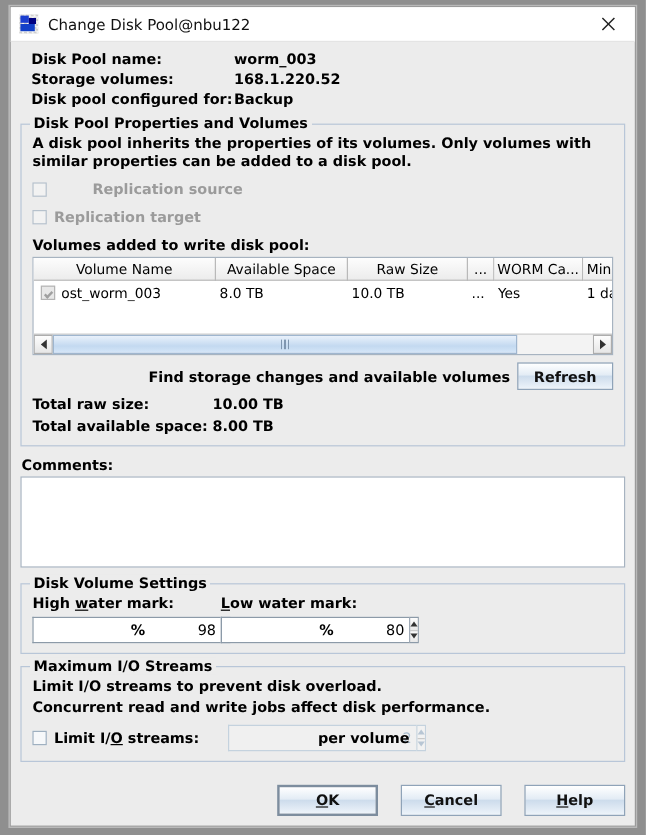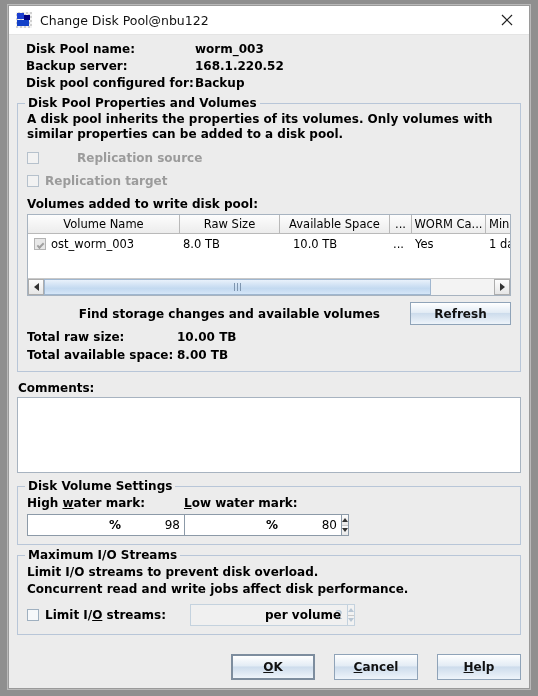--- a/index.html
+++ b/index.html
@@ -350,21 +350,21 @@
 
   <div class="content">
 
     
     <div style="height:6px"></div>
     <div class="kvrow">
       <span class="k">Disk Pool name:</span>
       <span class="v">worm_003</span>
     </div>
     <div class="kvrow">
-      <span class="k">Backup server:</span>
+      <span class="k">Storage volumes:</span>
       <span class="v">168.1.220.52</span>
     </div>
     <div class="kvrow">
       <span class="k">Disk pool configured for:</span>
       <span class="v">Backup</span>
     </div>
 
     
     <div class="group" style="margin-top:11px;">
       <div class="legend">Disk Pool Properties and Volumes</div>
@@ -380,22 +380,22 @@
         <div class="chk-line">
           <span class="chkbox disabled"></span>
           <span class="chk-label disabled">Replication target</span>
         </div>
 
         <div class="sub-label">Volumes added to write disk pool:</div>
 
         <div class="table-wrap">
           <div class="thead">
             <div class="th" style="width:152px">Volume Name</div>
+            <div class="th" style="width:110px">Available Space</div>
             <div class="th" style="width:100px">Raw Size</div>
-            <div class="th" style="width:110px">Available Space</div>
             <div class="th" style="width:22px">...</div>
             <div class="th" style="width:74px">WORM Ca...</div>
             <div class="th" style="width:60px;text-align:left;padding-left:3px;">Minimum</div>
           </div>
           <div class="tbody">
             <div class="trow">
               <div class="td" style="width:152px;padding-left:0;display:flex;align-items:center;text-align:right;">
                 <span class="cell-check"></span>
                 <span>ost_worm_003</span>
               </div>
@@ -416,21 +416,21 @@
                 </div>
             </div>
             <div class="sb-arrow">
                 <div class="tri tri-r"></div>
               </div>
           </div>
         </div>
 
         <div class="refresh-row">
           <span class="refresh-label">Find storage changes and available volumes</span>
-          <button class="btn" style="width:101px;height:23px;margin-left:24px;">Refresh</button>
+          <button class="btn" style="width:80px;height:23px;">Refresh</button>
         </div>
 
         <div class="totals" style="margin-top:3px;">
           <div class="row">
             <span class="k">Total raw size:</span>
             <span>10.00 TB</span>
           </div>
           <div class="row">
             <span class="k">Total available space:</span>
             <span>8.00 TB</span>

